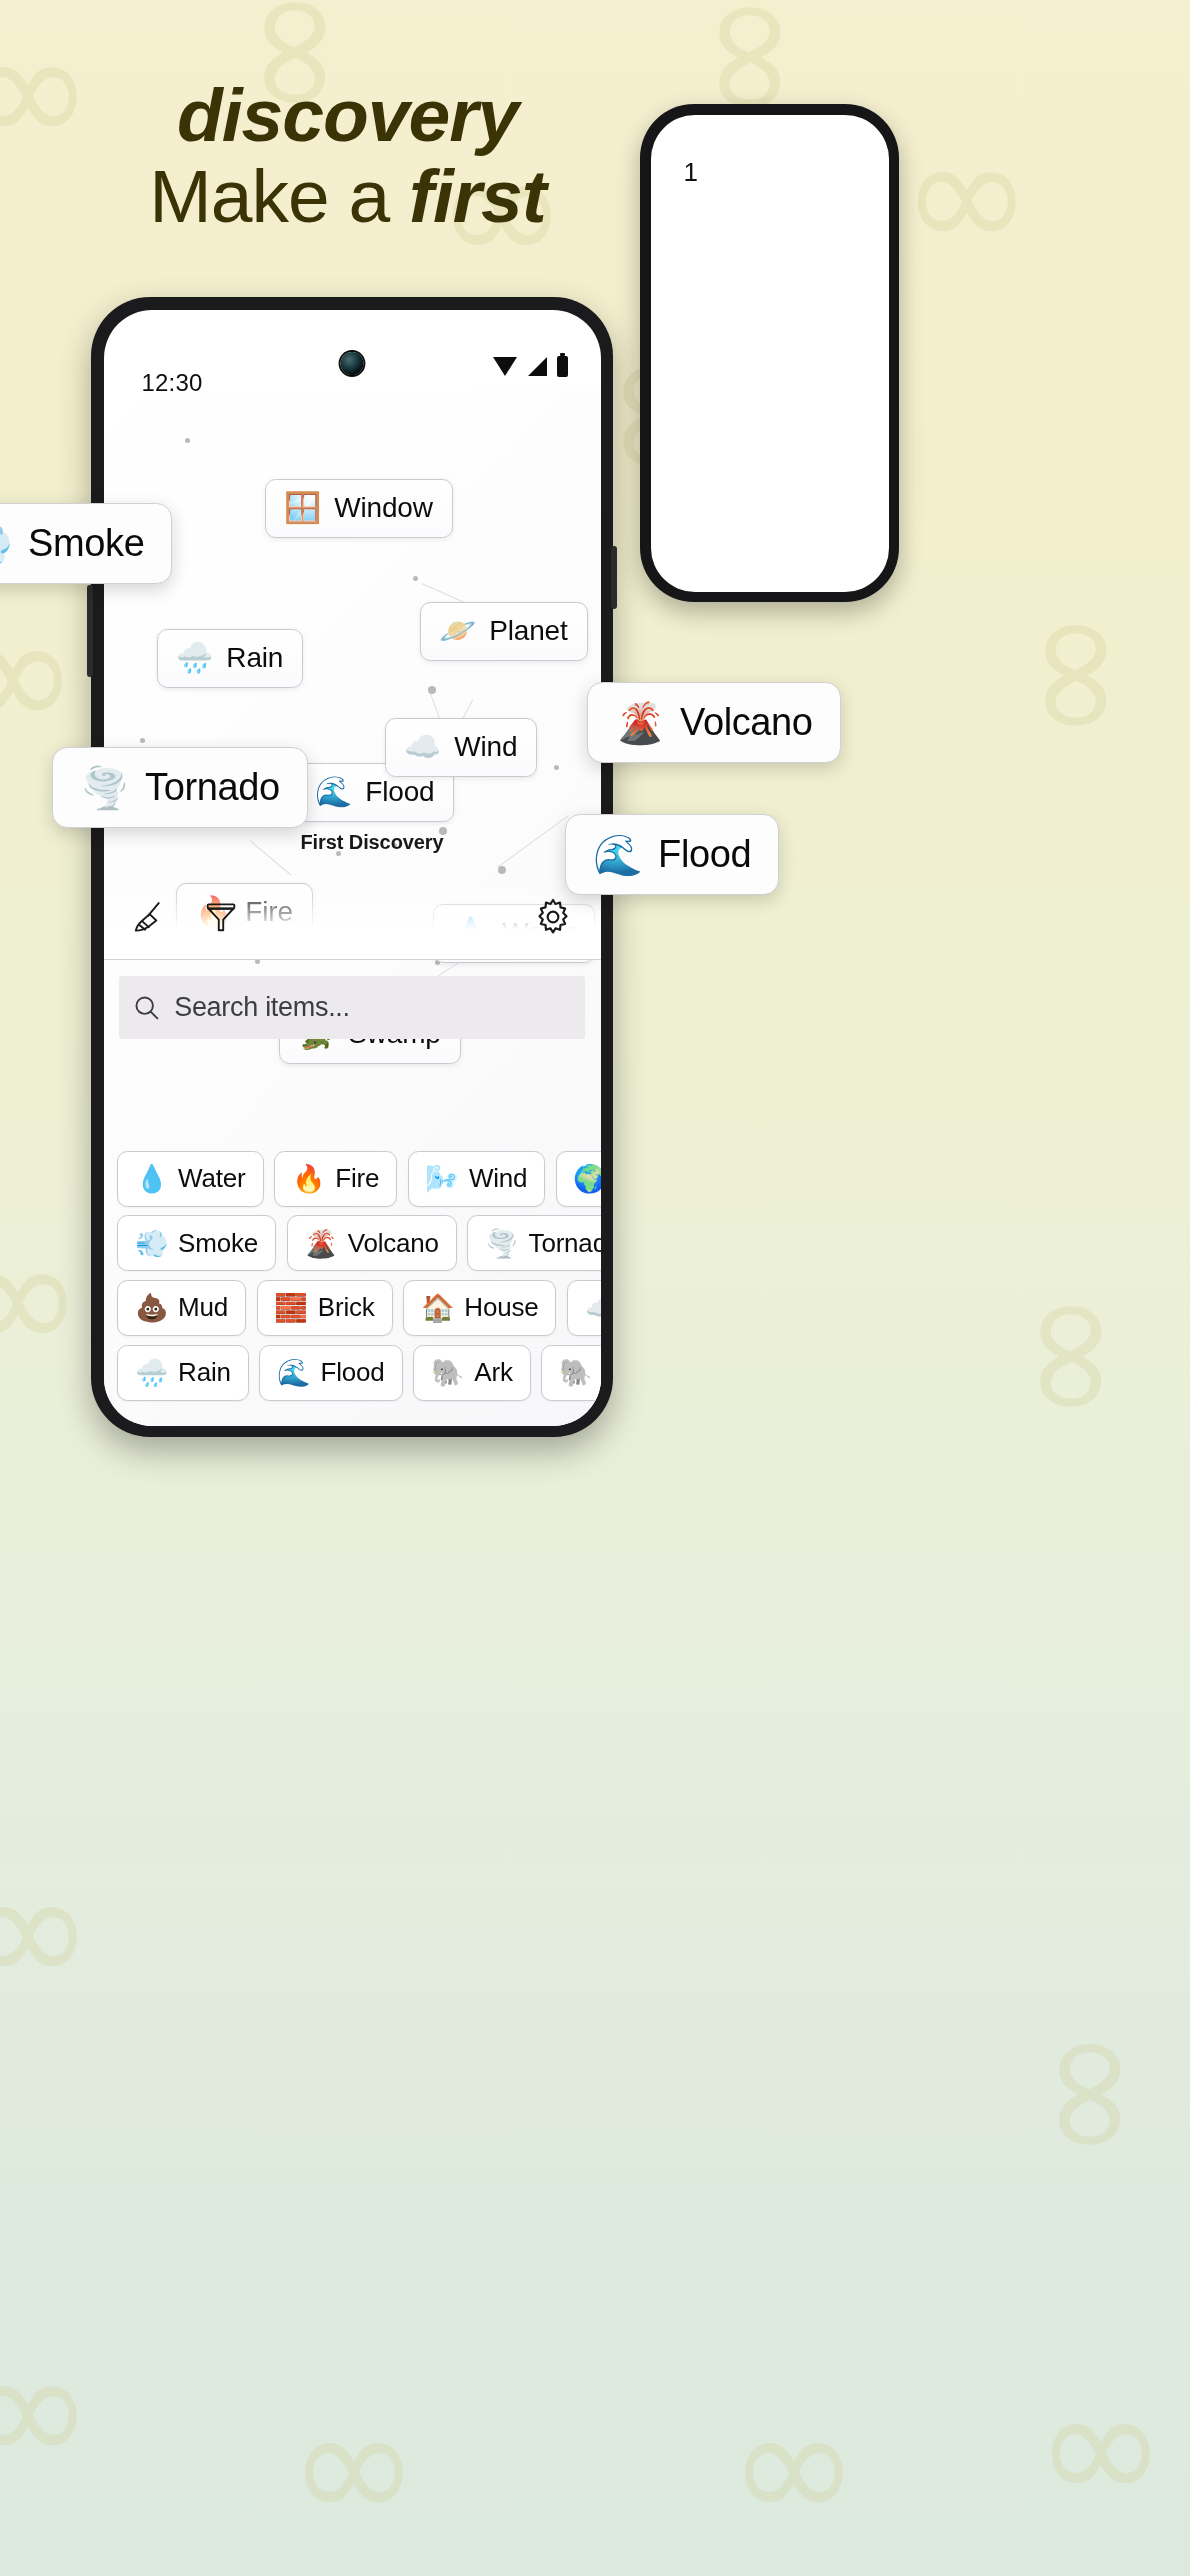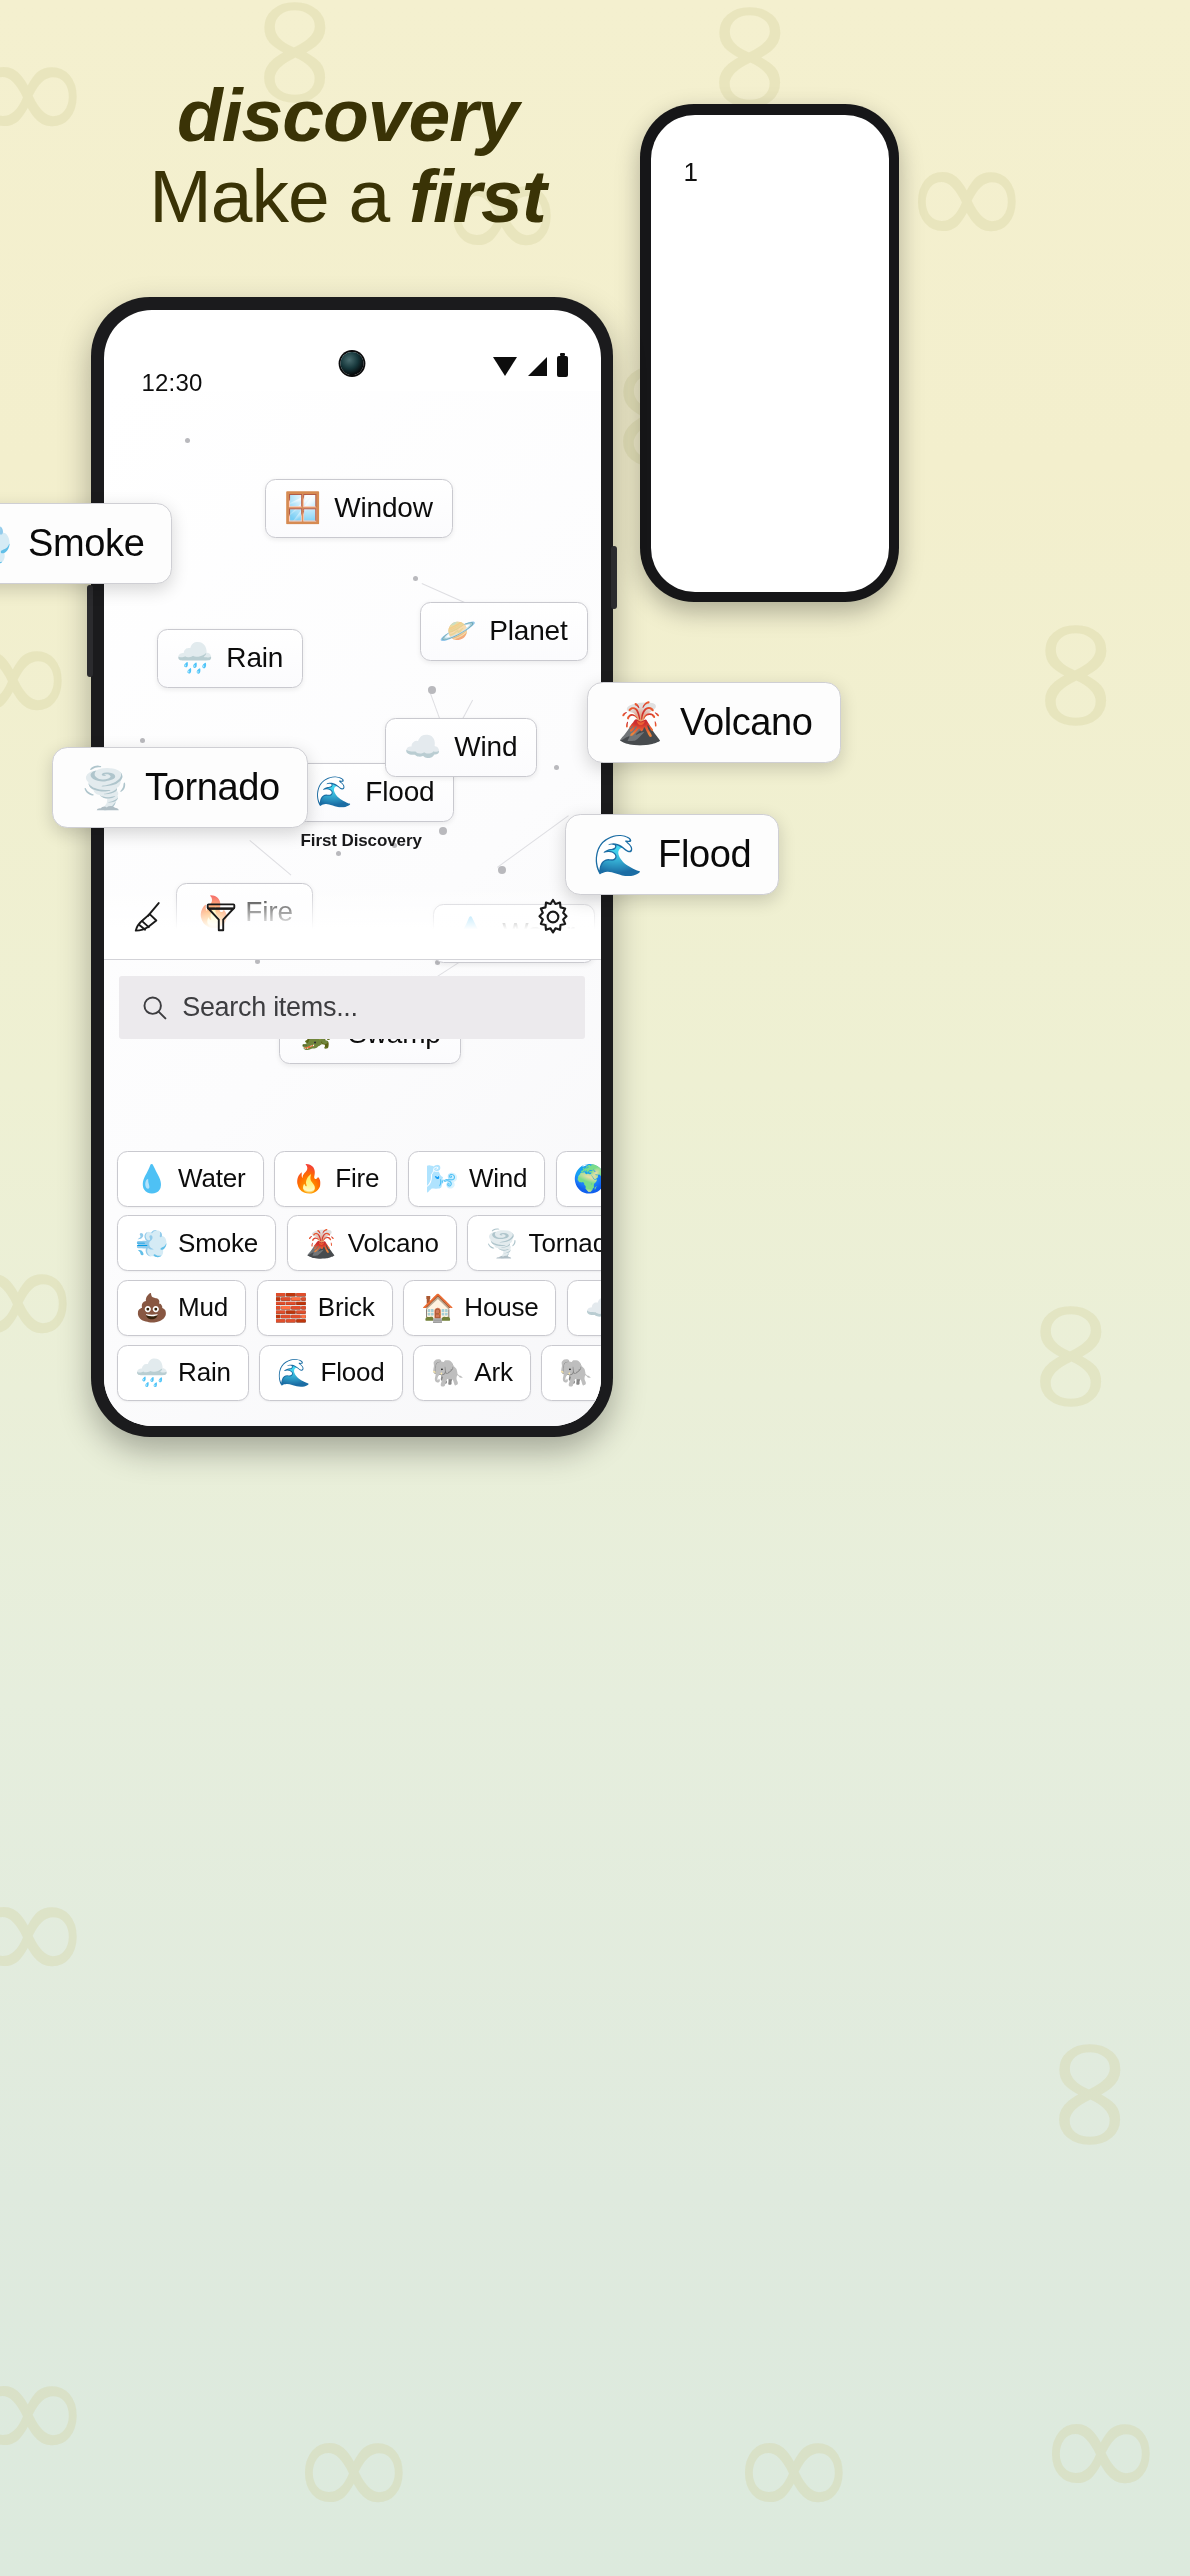--- a/index.html
+++ b/index.html
@@ -165,21 +165,21 @@
   .card .emoji {
     font-size: 30px; line-height: 1;
     font-family: "DejaVu Sans", sans-serif;
   }
   .card .lbl {
     font-size: 28px; color: #0c0c0c; font-weight: 400;
     letter-spacing: -0.2px;
   }
   .discovery-tag {
     position: absolute;
-    font-size: 17px; color: #18181a; font-weight: 700;
+    font-size: 20px; color: #18181a; font-weight: 700;
     letter-spacing: -0.1px; z-index: 6;
     white-space: nowrap;
   }
 
   
   .float-card {
     position: absolute;
     display: flex; align-items: center; gap: 15.3px;
     background: #fdfdfd;
     border: 1px solid #cfcfd4;
@@ -206,21 +206,21 @@
 
   
   #searchwrap {
     position: absolute; left: 15.3px; right: 15.3px; bottom: 387px;
     height: 63px; z-index: 8;
   }
   #search {
     display: flex; align-items: center; gap: 13.4px;
     height: 63px;
     background: #eceaed; border-radius: 3px;
-    padding: 0 21px;
+    padding: 0 13px;
   }
   #search .ph { font-size: 27px; color: #3d3d40; letter-spacing: -0.3px; }
 
   
   #items {
     position: absolute; left: 13.4px; bottom: 25px; width: 1054px;
     display: flex; flex-direction: column; gap: 8.6px;
     z-index: 8;
   }
   .item-row { display: flex; gap: 10.5px; }

